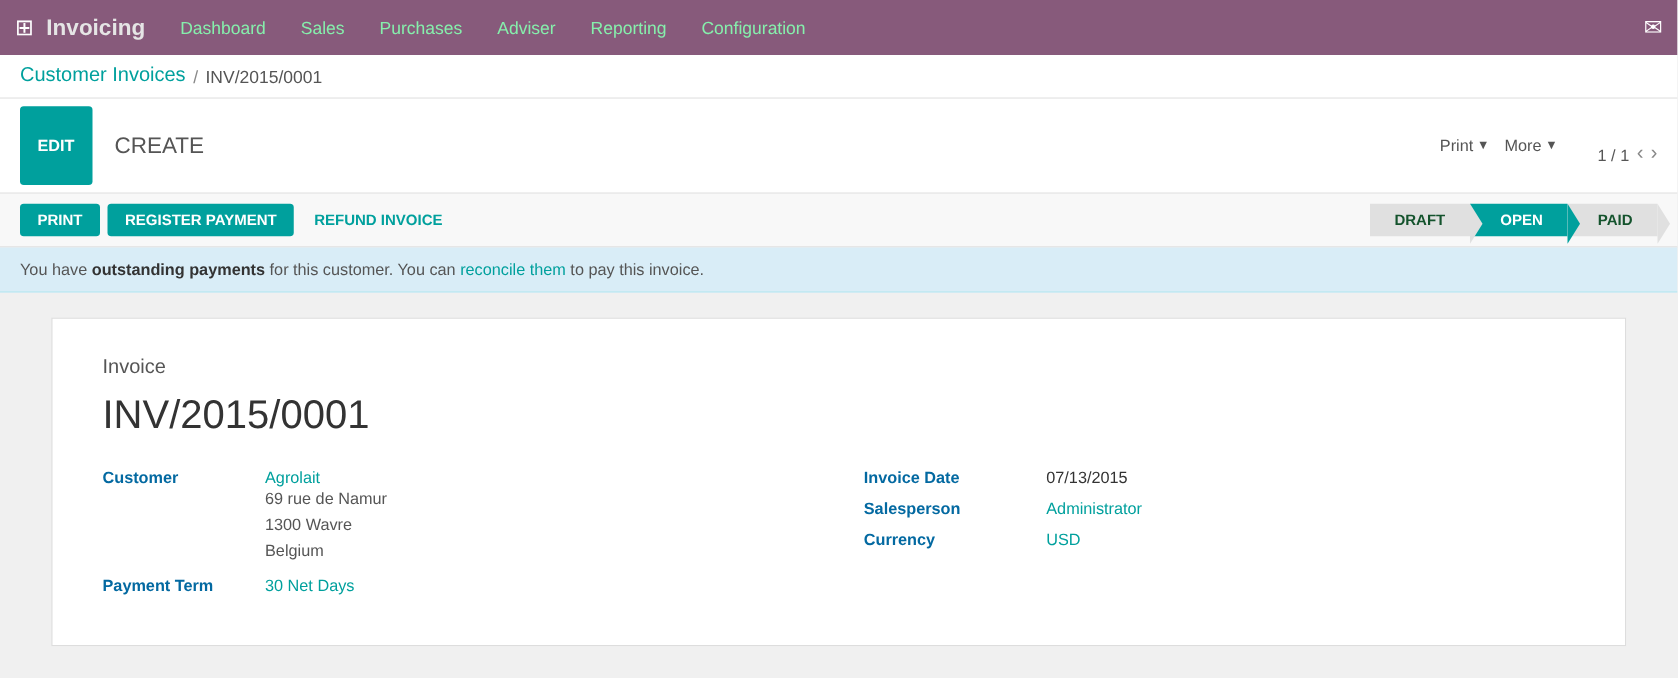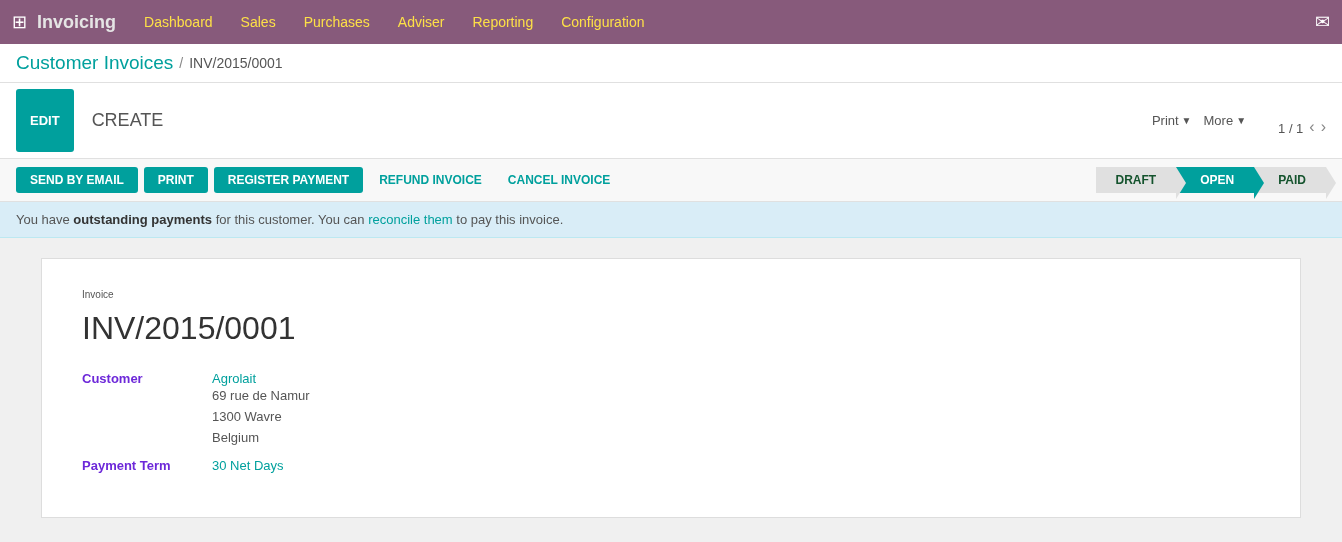--- a/index.html
+++ b/index.html
@@ -23,21 +23,21 @@
       color: #e5e5e5;
       font-size: 18px;
       font-weight: bold;
       margin-right: 16px;
     }
     .top-nav .nav-menu {
       display: flex;
       gap: 4px;
     }
     .top-nav .nav-item {
-      color: #fde047;
+      color: #86efac;
       padding: 8px 12px;
       cursor: pointer;
       font-size: 14px;
       border-radius: 3px;
     }
     .top-nav .nav-right {
       margin-left: auto;
       color: #fff;
       font-size: 18px;
     }
@@ -46,21 +46,21 @@
     .breadcrumb-bar {
       background: #fff;
       padding: 8px 16px;
       display: flex;
       align-items: center;
       border-bottom: 1px solid #e0e0e0;
     }
     .breadcrumb-bar .bc-link {
       color: #00a09d;
       cursor: pointer;
-      font-size: 19px;
+      font-size: 16px;
     }
     .breadcrumb-bar .bc-sep {
       margin: 0 6px;
       color: #888;
     }
     .breadcrumb-bar .bc-current {
       color: #555;
       font-size: 14px;
     }
 
@@ -225,21 +225,21 @@
     
     .invoice-doc {
       margin: 20px auto;
       background: #fff;
       border: 1px solid #ddd;
       max-width: 1260px;
       min-height: 260px;
       padding: 30px 40px;
     }
     .invoice-doc .doc-label {
-      font-size: 10px;
+      font-size: 16px;
       color: #555;
       margin-bottom: 10px;
     }
     .invoice-doc .invoice-number {
       font-size: 32px;
       color: #333;
       margin-bottom: 24px;
     }
     .invoice-fields {
       display: flex;
@@ -252,21 +252,21 @@
       flex: 1;
     }
     .field-row {
       display: flex;
       margin-bottom: 10px;
       align-items: flex-start;
     }
     .field-label {
       font-size: 13px;
       font-weight: bold;
-      color: #6d28d9;
+      color: #0369a1;
       width: 130px;
       flex-shrink: 0;
     }
     .field-value {
       font-size: 13px;
       color: #333;
     }
     .field-value.link {
       color: #00a09d;
       cursor: pointer;
@@ -323,25 +323,23 @@
     </button>
     <div class="pagination">
       <span>1 / 1</span>
       <button class="pag-btn">‹</button>
       <button class="pag-btn">›</button>
     </div>
   </div>
 </div>
 
 <div class="action-buttons-bar">
-  <button class="btn-green">SEND BY EMAIL</button>
   <button class="btn-green">PRINT</button>
   <button class="btn-green">REGISTER PAYMENT</button>
   <button class="btn-link">REFUND INVOICE</button>
-  <button class="btn-link">CANCEL INVOICE</button>
 
   <div class="status-pipeline">
     <div class="status-item">DRAFT</div>
     <div class="status-item active">OPEN</div>
     <div class="status-item">PAID</div>
   </div>
 </div>
 
 <div class="outstanding-banner">
   <span>You have </span><span class="bold-link">outstanding payments</span><span> for this customer. You can </span><span class="link">reconcile them</span><span> to pay this invoice.</span>
@@ -362,14 +360,28 @@
             <div>1300 Wavre</div>
             <div>Belgium</div>
           </div>
         </div>
       </div>
       <div class="field-row">
         <div class="field-label">Payment Term</div>
         <div class="field-value link">30 Net Days</div>
       </div>
     </div>
+    <div class="invoice-right">
+      <div class="field-right">
+        <div class="field-label">Invoice Date</div>
+        <div class="field-value">07/13/2015</div>
+      </div>
+      <div class="field-right">
+        <div class="field-label">Salesperson</div>
+        <div class="field-value link">Administrator</div>
+      </div>
+      <div class="field-right">
+        <div class="field-label">Currency</div>
+        <div class="field-value link">USD</div>
+      </div>
+    </div>
   </div>
 </div>
 
 </body></html>

